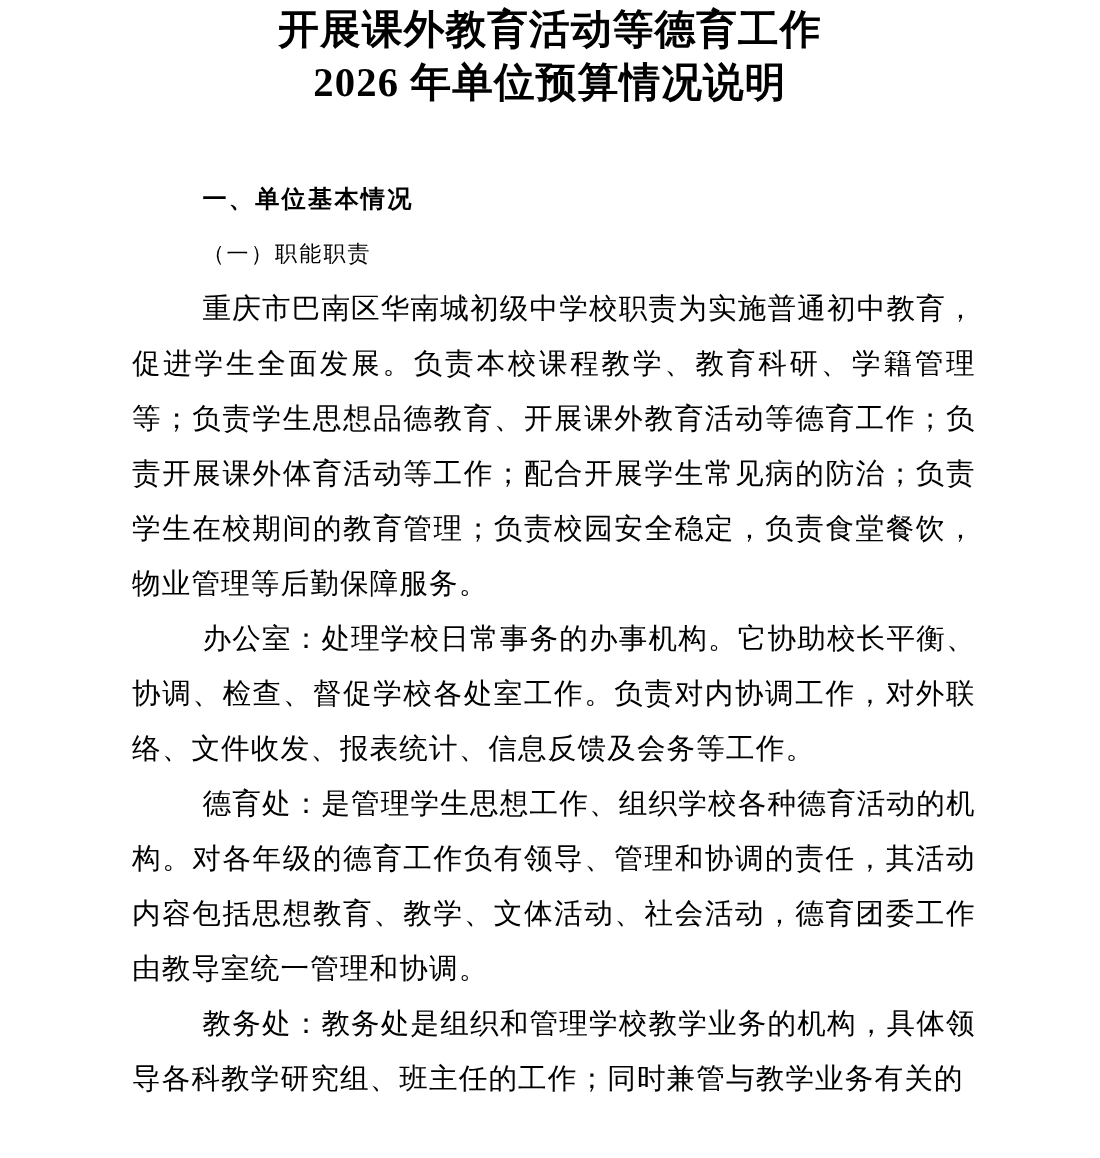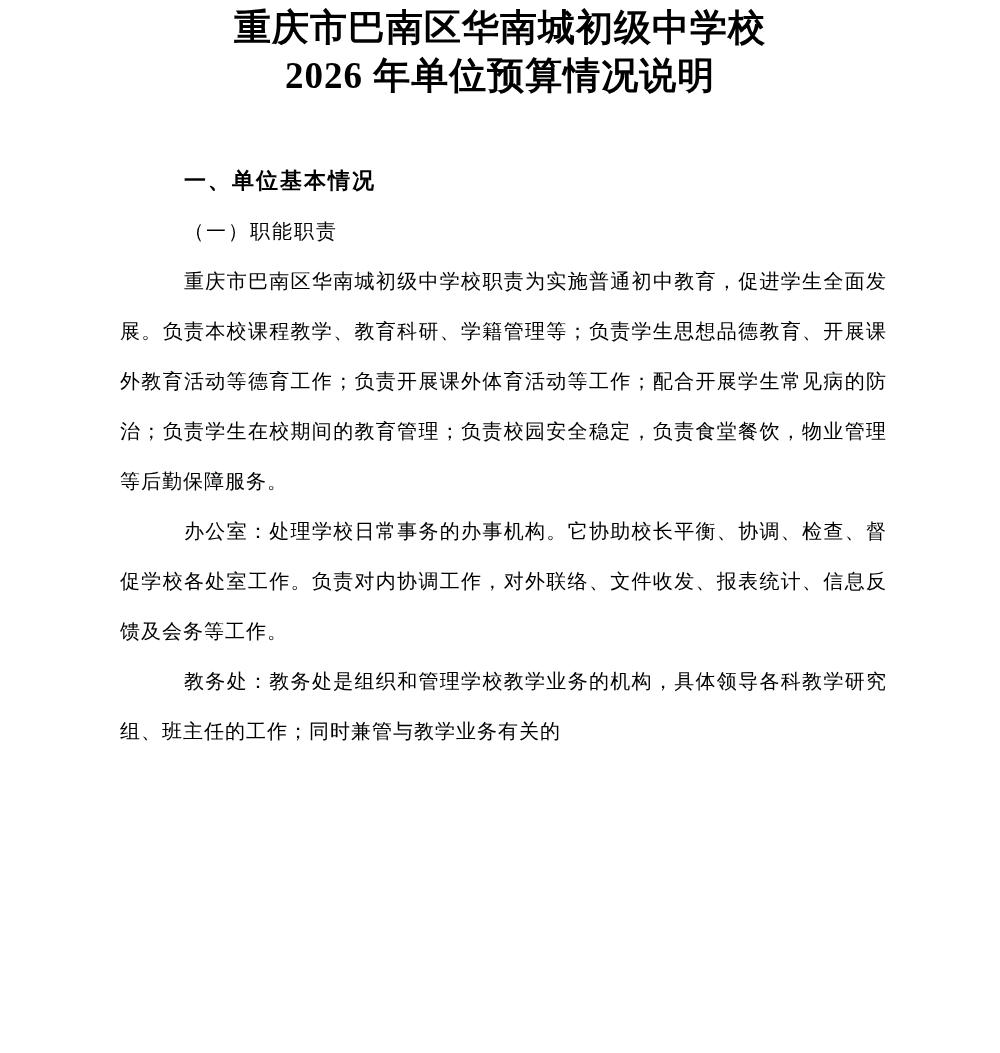--- a/index.html
+++ b/index.html
@@ -45,43 +45,44 @@
     font-weight: normal;
     font-size: 20px;
     line-height: 50px;
     text-indent: 64px;
     letter-spacing: 2px;
     white-space: nowrap;
   }
   .body-para {
     margin: 0;
     font-family: "Liberation Serif", serif;
-    font-size: 20px;
+    font-size: 26px;
     line-height: 50px;
     letter-spacing: 1px;
     text-align: justify;
     text-indent: 64px;
     word-break: break-all;
   }
 </style>
 </head>
 <body>
 
 <div class="page">
   <h1 class="doc-title">
-    <span class="title-line">重庆市巴南区华南城初级中学校</span>
+    <span class="title-line">开展课外教育活动等德育工作</span>
     <span class="title-line">2026 年单位预算情况说明</span>
   </h1>
 
   <div class="content">
     <div class="section-heading">一、单位基本情况</div>
 
     <div class="sub-heading">（一）职能职责</div>
 
     <p class="body-para">重庆市巴南区华南城初级中学校职责为实施普通初中教育，促进学生全面发展。负责本校课程教学、教育科研、学籍管理等；负责学生思想品德教育、开展课外教育活动等德育工作；负责开展课外体育活动等工作；配合开展学生常见病的防治；负责学生在校期间的教育管理；负责校园安全稳定，负责食堂餐饮，物业管理等后勤保障服务。</p>
 
 
     <p class="body-para">办公室：处理学校日常事务的办事机构。它协助校长平衡、协调、检查、督促学校各处室工作。负责对内协调工作，对外联络、文件收发、报表统计、信息反馈及会务等工作。</p>
 
+    <p class="body-para">德育处：是管理学生思想工作、组织学校各种德育活动的机构。对各年级的德育工作负有领导、管理和协调的责任，其活动内容包括思想教育、教学、文体活动、社会活动，德育团委工作由教导室统一管理和协调。</p>
 
     <p class="body-para">教务处：教务处是组织和管理学校教学业务的机构，具体领导各科教学研究组、班主任的工作；同时兼管与教学业务有关的</p>
   </div>
 </div>
 
 </body></html>

